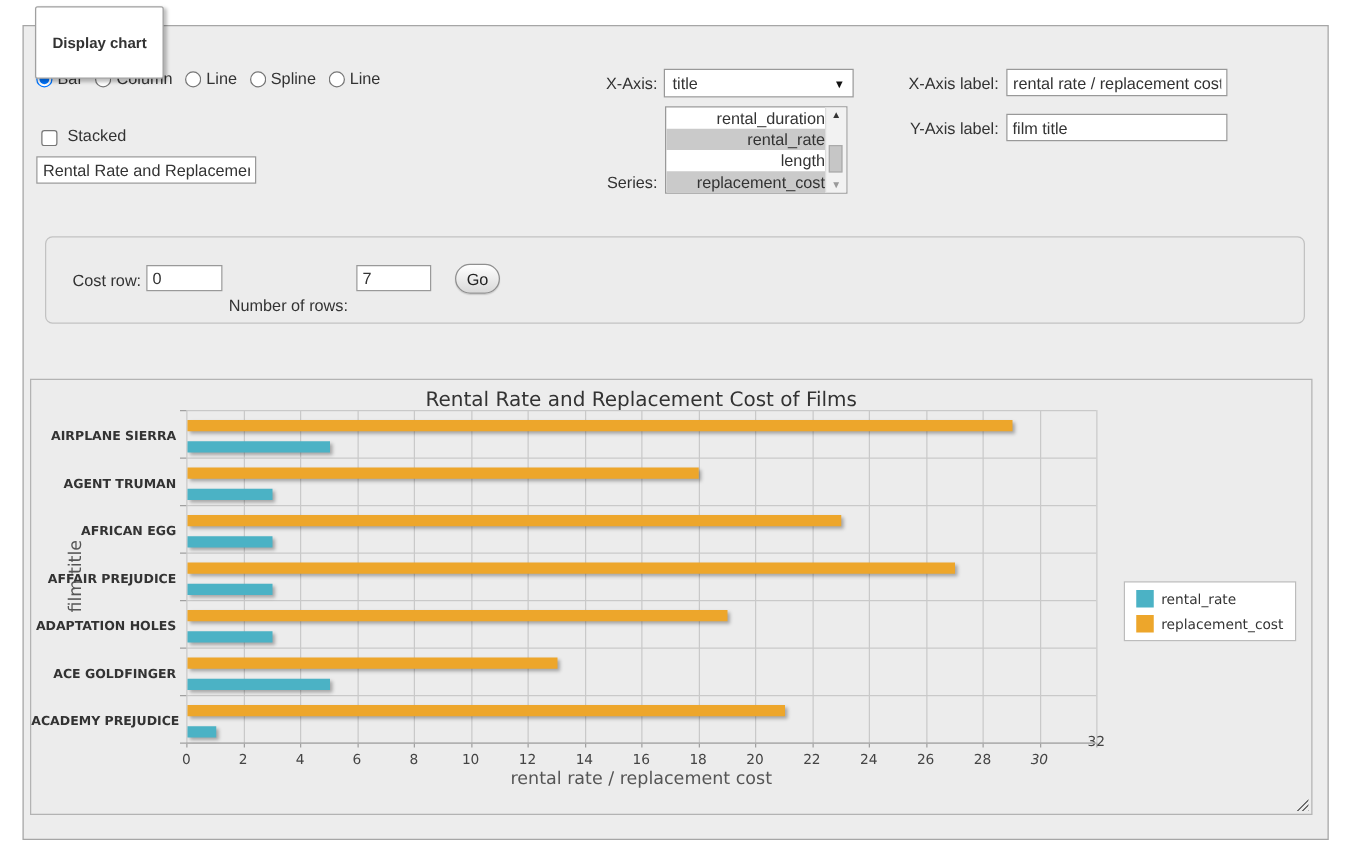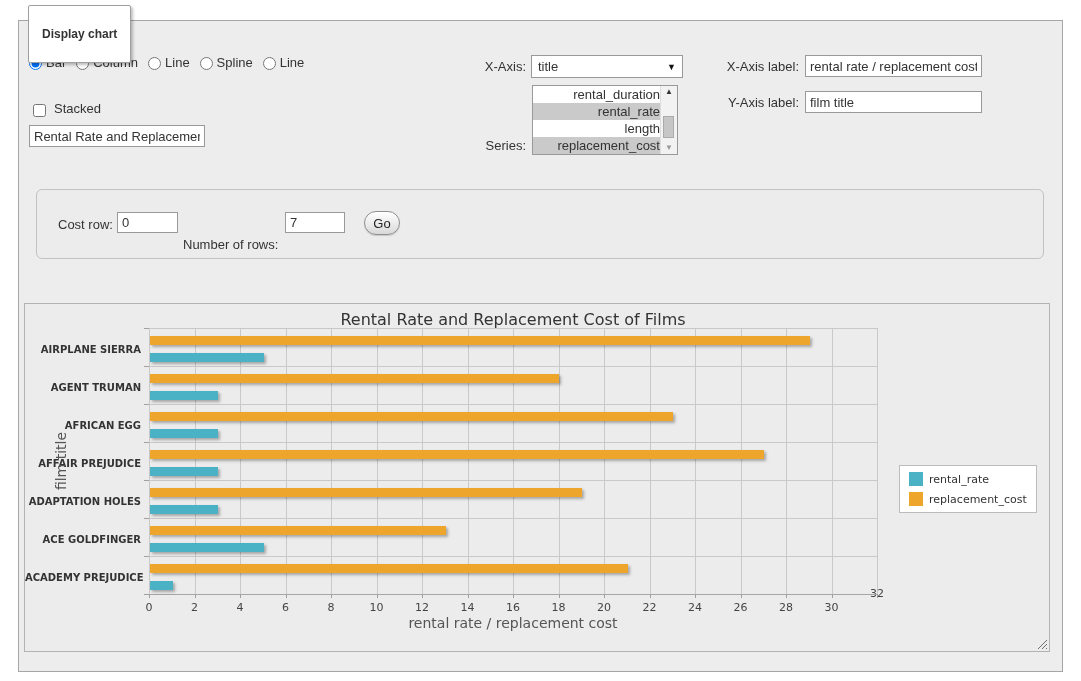--- a/index.html
+++ b/index.html
@@ -235,21 +235,21 @@
       <div class="xtick" style="position: absolute; left: 670px; top: 290px; width: 1px; height: 4px;"></div>
       <div class="xtick-label" style="position: absolute; left: 670px; top: 297px;">24</div>
       <div class="vgrid" style="position: absolute; left: 715.5px; top: 24px; width: 1px; height: 266px;"></div>
       <div class="xtick" style="position: absolute; left: 715.5px; top: 290px; width: 1px; height: 4px;"></div>
       <div class="xtick-label" style="position: absolute; left: 715.5px; top: 297px;">26</div>
       <div class="vgrid" style="position: absolute; left: 761px; top: 24px; width: 1px; height: 266px;"></div>
       <div class="xtick" style="position: absolute; left: 761px; top: 290px; width: 1px; height: 4px;"></div>
       <div class="xtick-label" style="position: absolute; left: 761px; top: 297px;">28</div>
       <div class="vgrid" style="position: absolute; left: 806.5px; top: 24px; width: 1px; height: 266px;"></div>
       <div class="xtick" style="position: absolute; left: 806.5px; top: 290px; width: 1px; height: 4px;"></div>
-      <div class="xtick-label" style="position: absolute; left: 806.5px; top: 297px;">30</div>
+      <div class="xtick-label" style="position: absolute; left: 806.5px; top: 297px; font-style: italic;">30</div>
       <div class="vgrid" style="position: absolute; left: 852px; top: 24px; width: 1px; height: 266px;"></div>
       <div class="xtick" style="position: absolute; left: 852px; top: 290px; width: 1px; height: 4px;"></div>
       <div class="xtick-label" style="position: absolute; left: 852px; top: 283px;">32</div>
       <div class="hgrid" style="position: absolute; left: 124px; top: 24px; width: 728px; height: 1px;"></div>
       <div class="ytick" style="position: absolute; left: 119px; top: 24px; width: 5px; height: 1px;"></div>
       <div class="hgrid" style="position: absolute; left: 124px; top: 62px; width: 728px; height: 1px;"></div>
       <div class="ytick" style="position: absolute; left: 119px; top: 62px; width: 5px; height: 1px;"></div>
       <div class="hgrid" style="position: absolute; left: 124px; top: 100px; width: 728px; height: 1px;"></div>
       <div class="ytick" style="position: absolute; left: 119px; top: 100px; width: 5px; height: 1px;"></div>
       <div class="hgrid" style="position: absolute; left: 124px; top: 138px; width: 728px; height: 1px;"></div>

